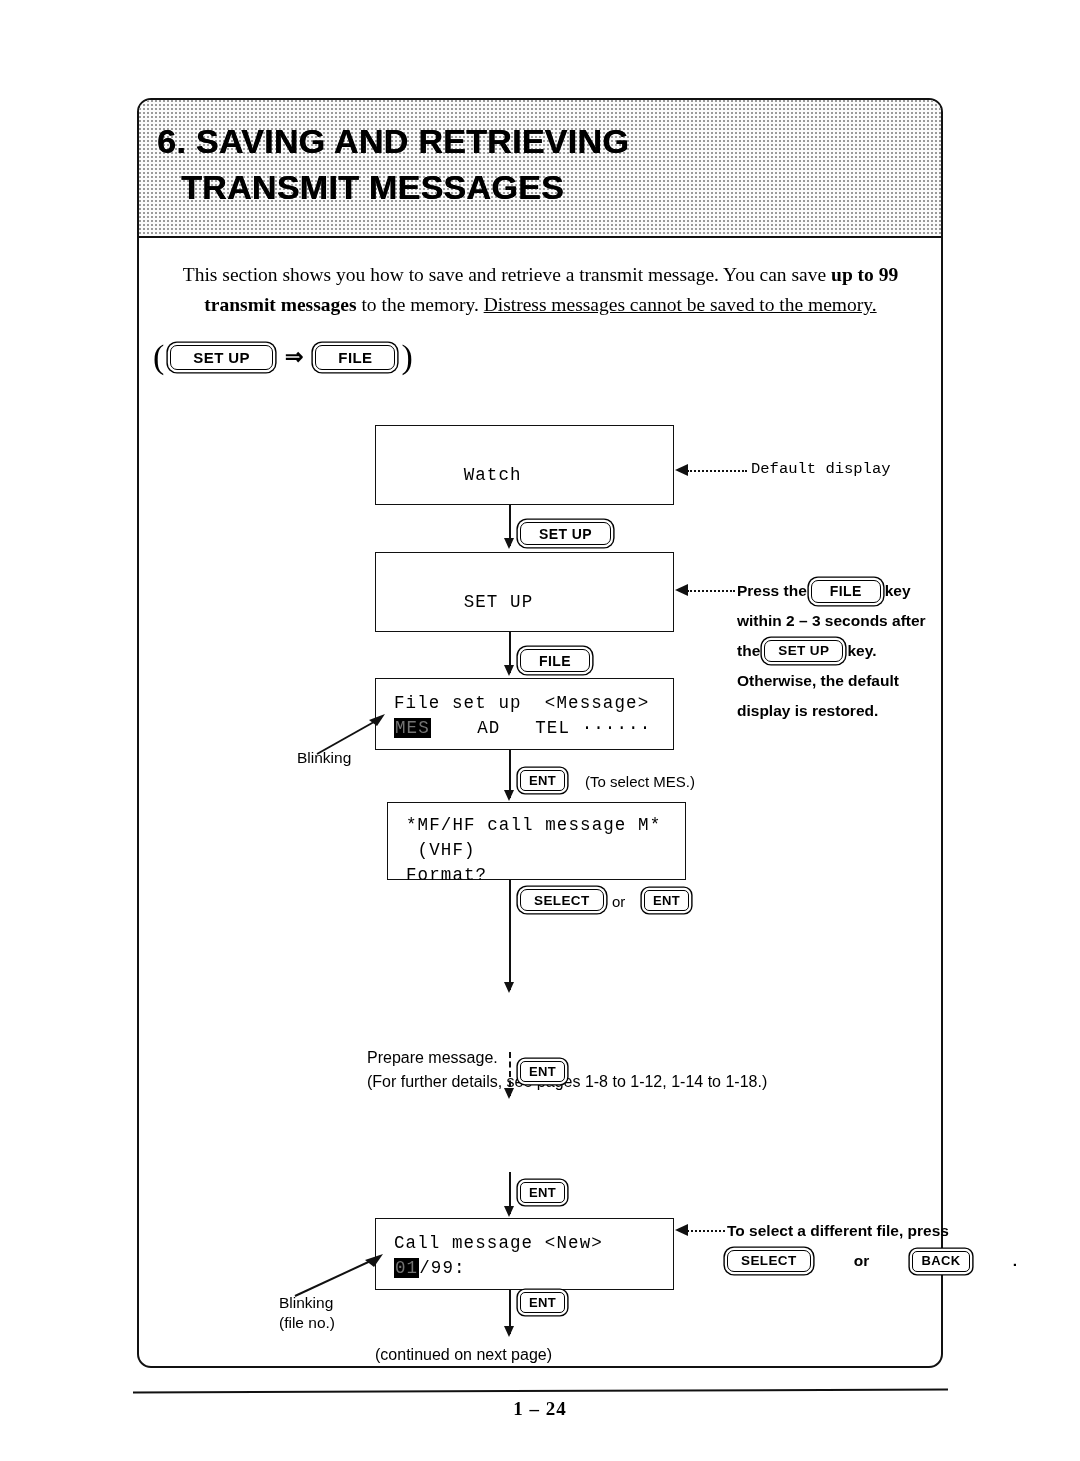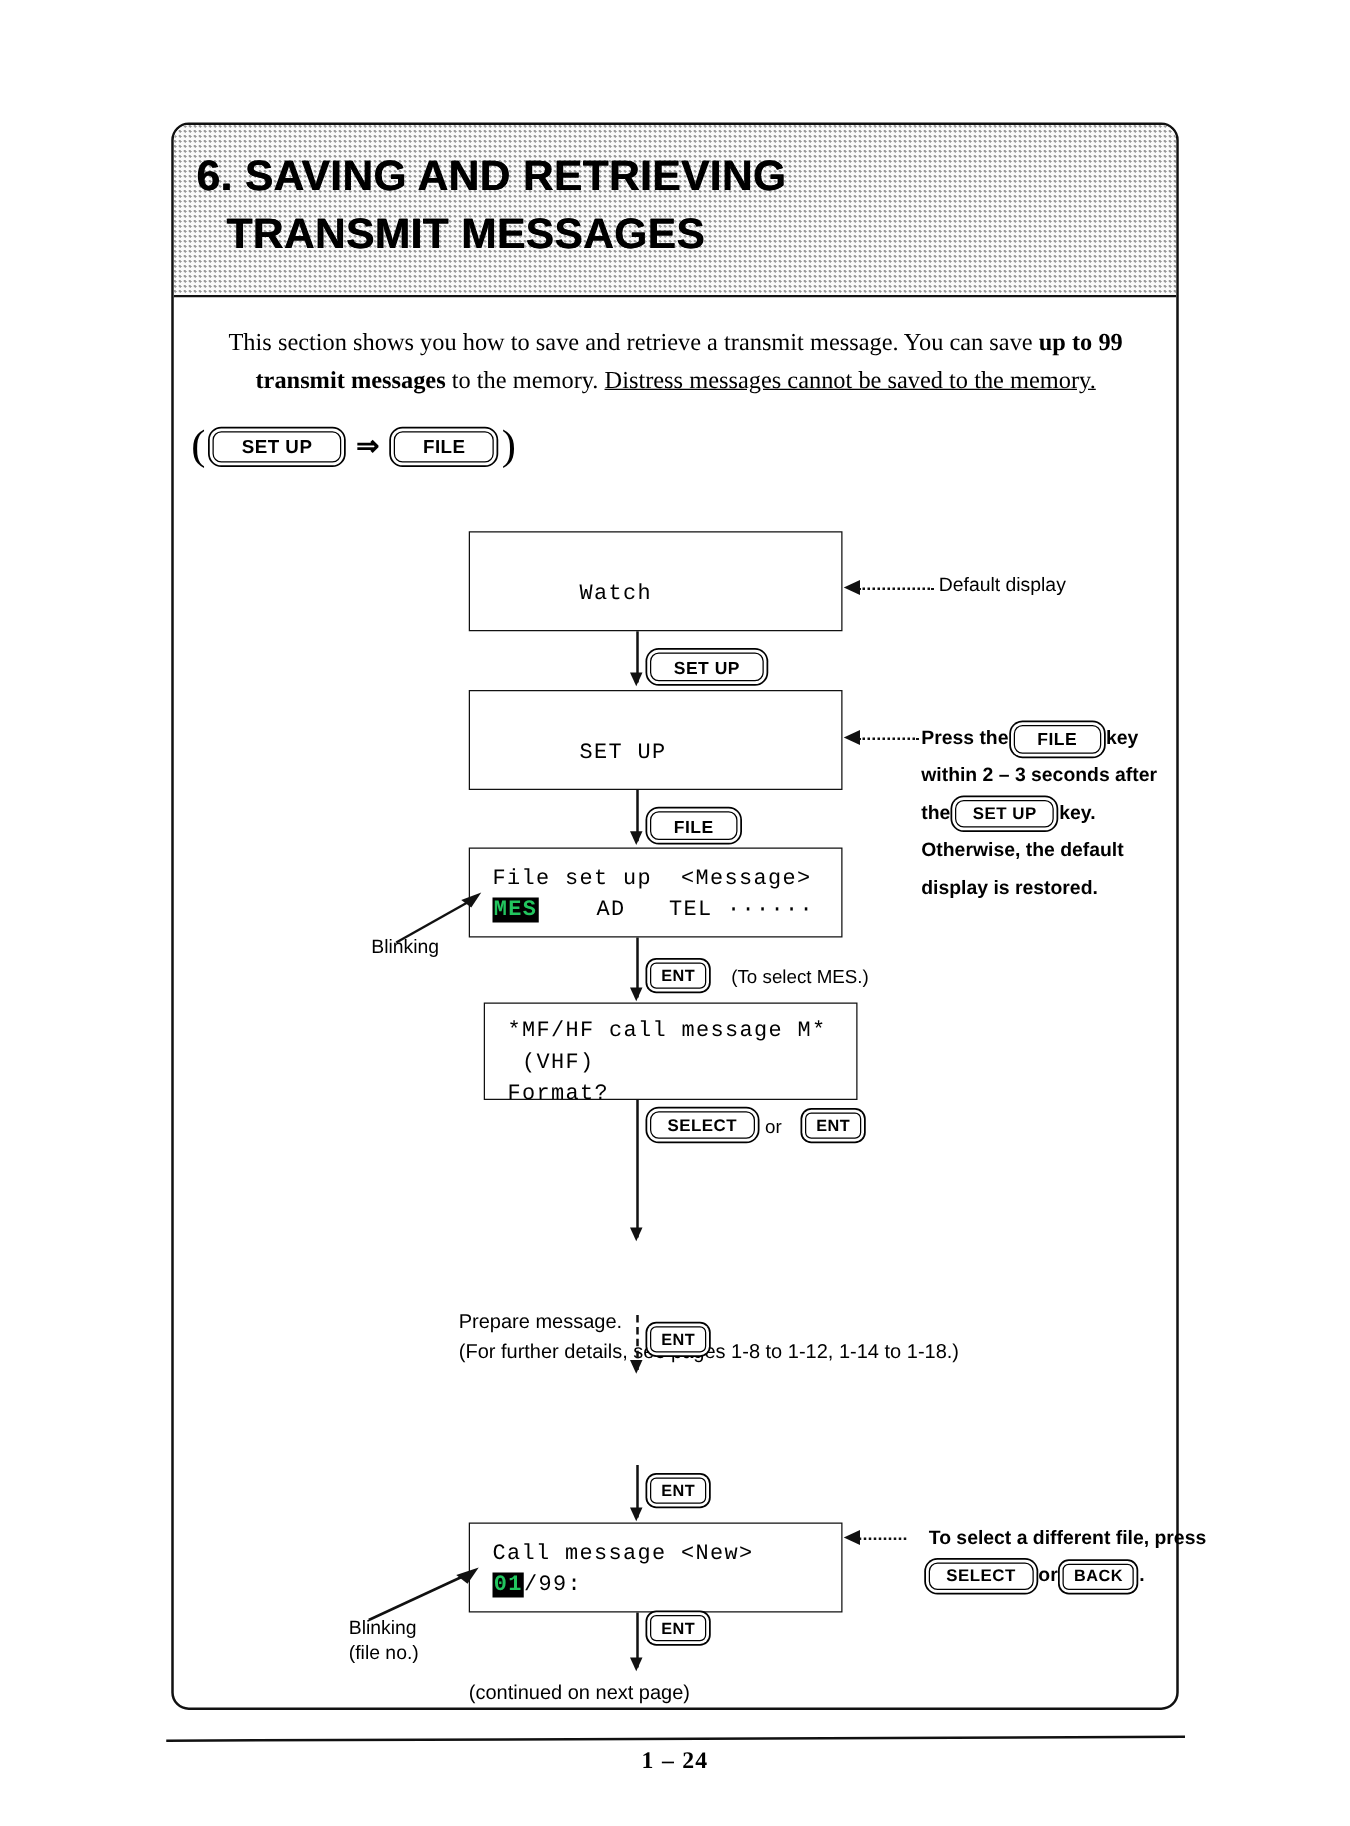--- a/index.html
+++ b/index.html
@@ -120,23 +120,23 @@
     box-sizing: border-box;
     font-family: "Liberation Mono", monospace;
     font-size: 17.5px;
     line-height: 25px;
     padding: 12px 0 0 18px;
     letter-spacing: 1.1px;
     white-space: pre;
   }
   .lcd-box .inv {
     background: #000;
-    color: #22c55e;
+    color: #737373;
     padding: 0 1px;
-    font-weight: bold;
+    font-weight: normal;
   }
 
   .vline {
     position: absolute;
     width: 0;
     border-left: 2px solid #111;
   }
   .vline.dotted { border-left: 2px dashed #111; }
   .arrowhead {
     position: absolute;
@@ -247,21 +247,21 @@
   <div id="flow">
 
     <div class="lcd-box" style="left:236px; top:325px; width:299px; height:80px;">
       <span>Watch</span>
     </div>
 
     <div class="leader" style="left:536px; top:370px; width:72px;">
       <span class="head"></span>
       <span class="dots"></span>
     </div>
-    <div class="note" style="left:612px; top:358px;">Default display</div>
+    <div class="note" style="left:612px; top:358px;font-family:Liberation Mono, monospace;">Default display</div>
 
     <div class="vline" style="left:370px; top:405px; height:41px;"></div>
     <div class="arrowhead" style="left:364.5px; top:438px;"></div>
     <div class="key-float key sz-md" style="left:381px; top:422px;">SET UP</div>
 
     <div class="lcd-box" style="left:236px; top:452px; width:299px; height:80px;">
       <span>SET UP</span>
     </div>
 
     <div class="leader" style="left:536px; top:490px; width:60px;">
@@ -320,21 +320,21 @@
     <div class="arrowhead" style="left:364.5px; top:1106px;"></div>
     <div class="key-float key sz-xs" style="left:381px; top:1082px;">ENT</div>
 
     <div class="lcd-box" style="left:236px; top:1085px; width:299px; height:72px; top:1118px;"><span>Call message &lt;New&gt;</span>
 <span class="inv">01</span><span>/99:</span></div>
 
     <div class="leader" style="left:536px; top:1130px; width:50px;">
       <span class="head"></span>
       <span class="dots"></span>
     </div>
-    <div class="note-inline" style="left:604px; top:1118px; width:290px;">
+    <div class="note-inline" style="left:588px; top:1118px; width:290px;justify-content:space-between;">
       <span class="txt" style="width:100%;">To select a different file, press</span>
       <span class="key sz-sm">SELECT</span>
       <span class="txt">or</span>
       <span class="key sz-xs">BACK</span>
       <span class="txt">.</span>
     </div>
 
     <svg class="blink-line" style="left:150px; top:1148px; width:100px; height:52px;" viewBox="0 0 100 52">
       <line x1="6" y1="48" x2="88" y2="10" stroke="#111" stroke-width="2"></line>
       <polygon points="94,6 76,12 85,19" fill="#111"></polygon>

